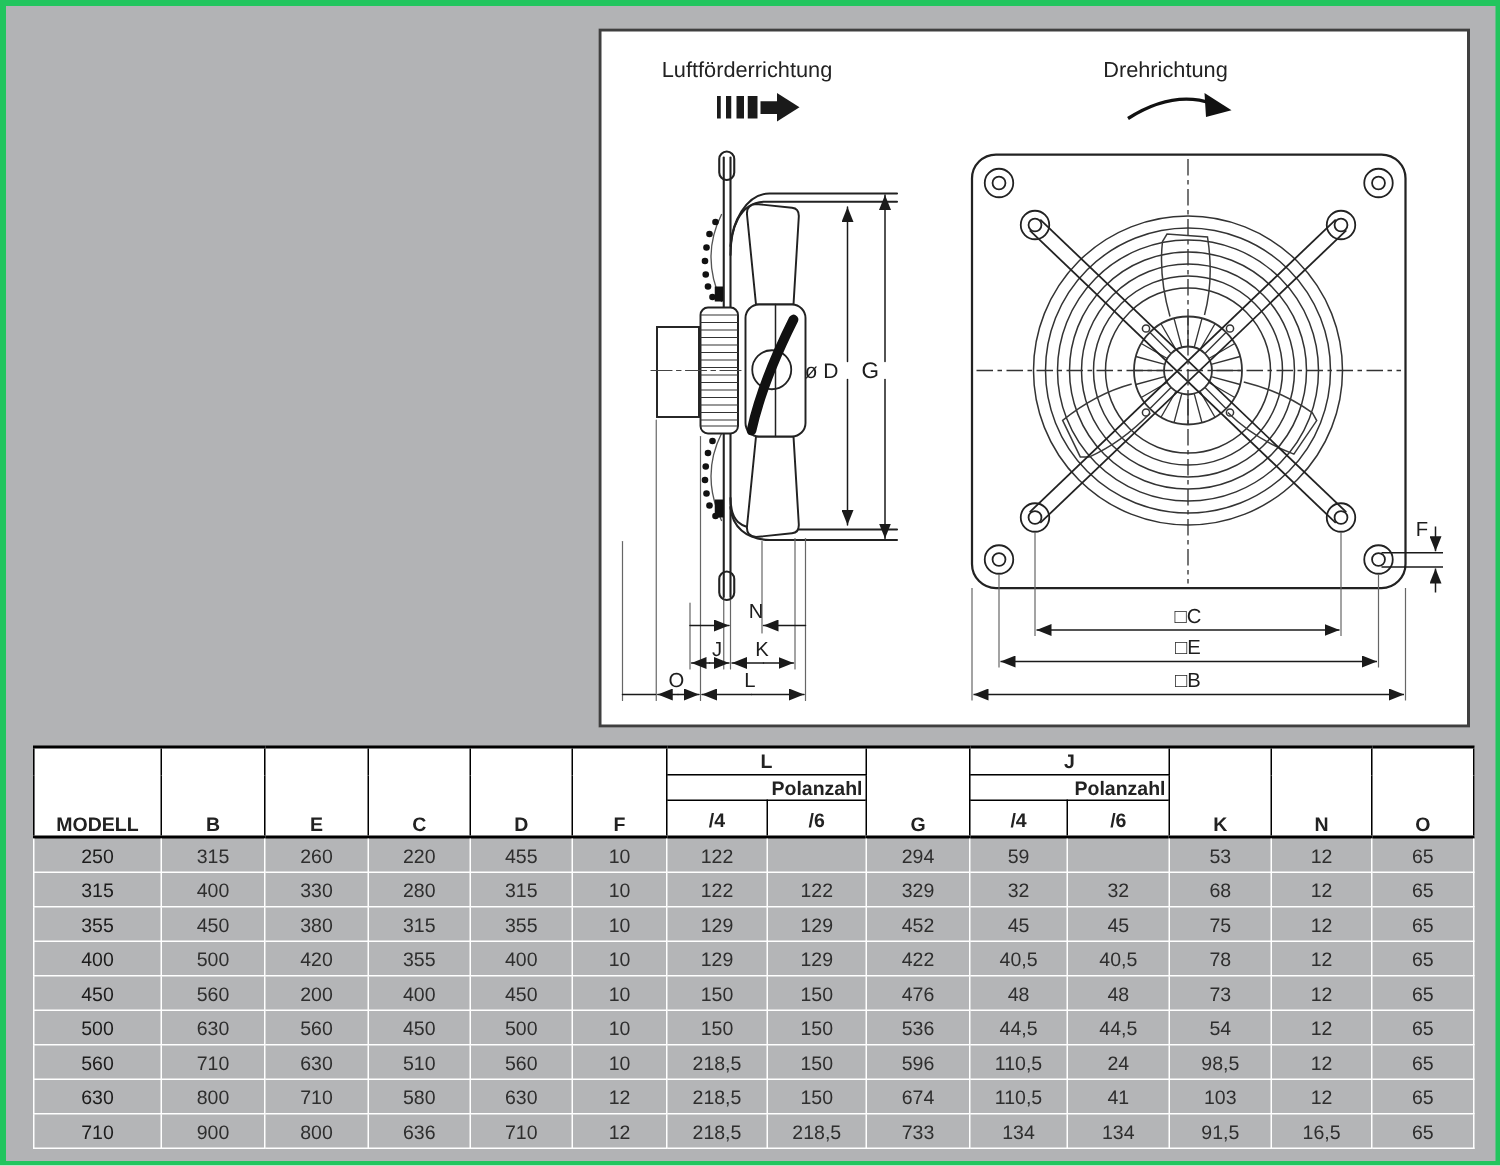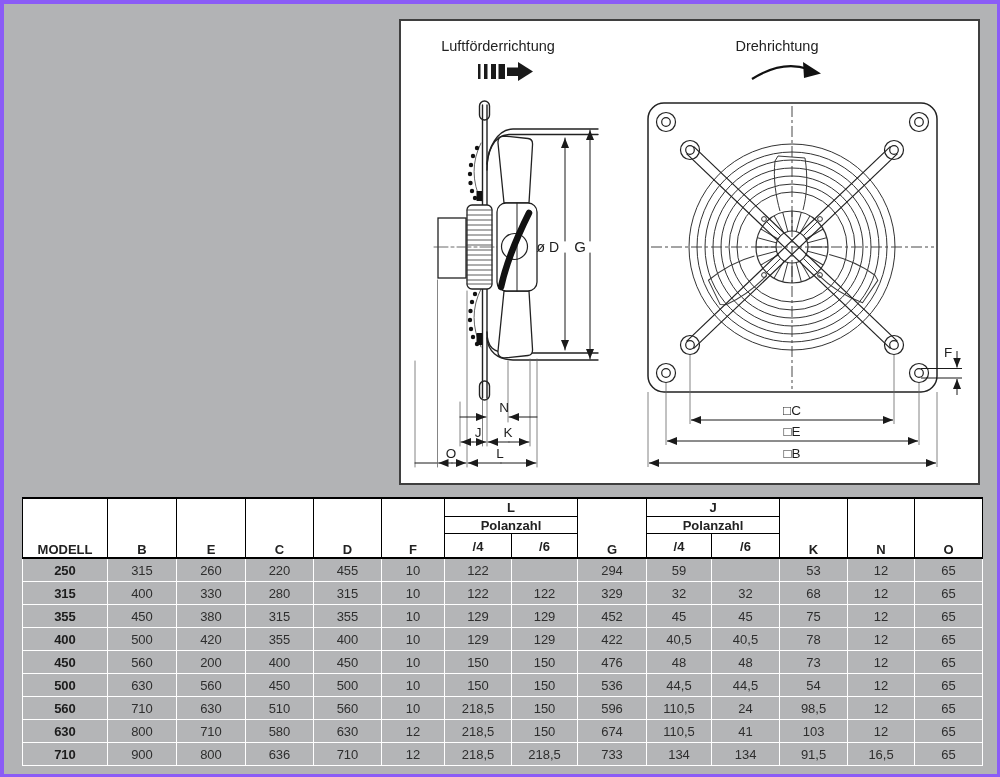--- a/index.html
+++ b/index.html
@@ -1,37 +1,37 @@
 <!DOCTYPE html>
 <html><head>
 <meta charset="utf-8">
 <style>
   html,body{margin:0;padding:0;background:#fff;}
-  .page{position:relative;width:1000px;height:777px;background:#8b5cf6;overflow:hidden;
+  .page{position:relative;width:1000px;height:777px;background:#22c55e;overflow:hidden;
         font-family:"Liberation Sans",sans-serif;}
   .gray-panel{position:absolute;left:4px;top:4px;width:993px;height:770px;background:#b2b3b5;}
   .diagram-box{position:absolute;left:399px;top:19px;width:577px;height:462px;
                background:#ffffff;border:2px solid #3f3f3f;}
   .diagram-box svg{display:block;}
 
   
   table.dims{position:absolute;left:22px;top:497px;width:960px;border-collapse:collapse;
              table-layout:fixed;font-size:13px;color:#222;}
   table.dims th{background:#fff;font-weight:bold;text-align:center;padding:0 2px;}
   table.dims thead tr:first-child th{border-top:2px solid #000;}
   th.simple{vertical-align:bottom;padding-bottom:3px;border-left:1.5px solid #000;border-right:1.5px solid #000;}
   th.grp,th.sub{border:1.5px solid #000;font-weight:bold;}
   tr.h1 th{height:17px;}
-  tr.h2 th{height:16px;}
+  tr.h2 th{height:16px;text-align:right;}
   tr.h3 th{height:20px;vertical-align:bottom;padding-bottom:3px;}
   table.dims thead th{border-bottom-color:#000;}
   tr.h3 th, th.simple{border-bottom:2.5px solid #000;}
   table.dims td{background:#b4b5b7;border:1.5px solid #fff;height:20px;text-align:center;
                 color:#2e2e2e;}
-  table.dims td.model{font-weight:bold;color:#1c1c1c;}
+  table.dims td.model{font-weight:normal;color:#1c1c1c;}
 </style>
 </head>
 <body>
 
 <div class="page">
   <div class="gray-panel"></div>
 
   <div class="diagram-box">
     <svg width="577" height="462" viewBox="0 0 577 462">
       <defs>

